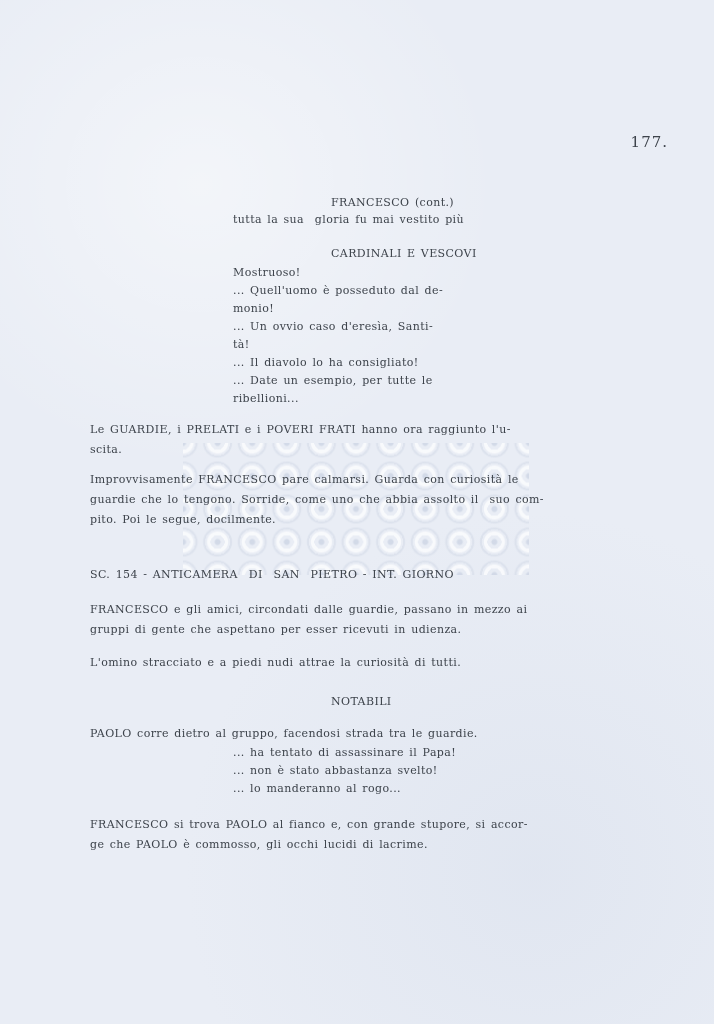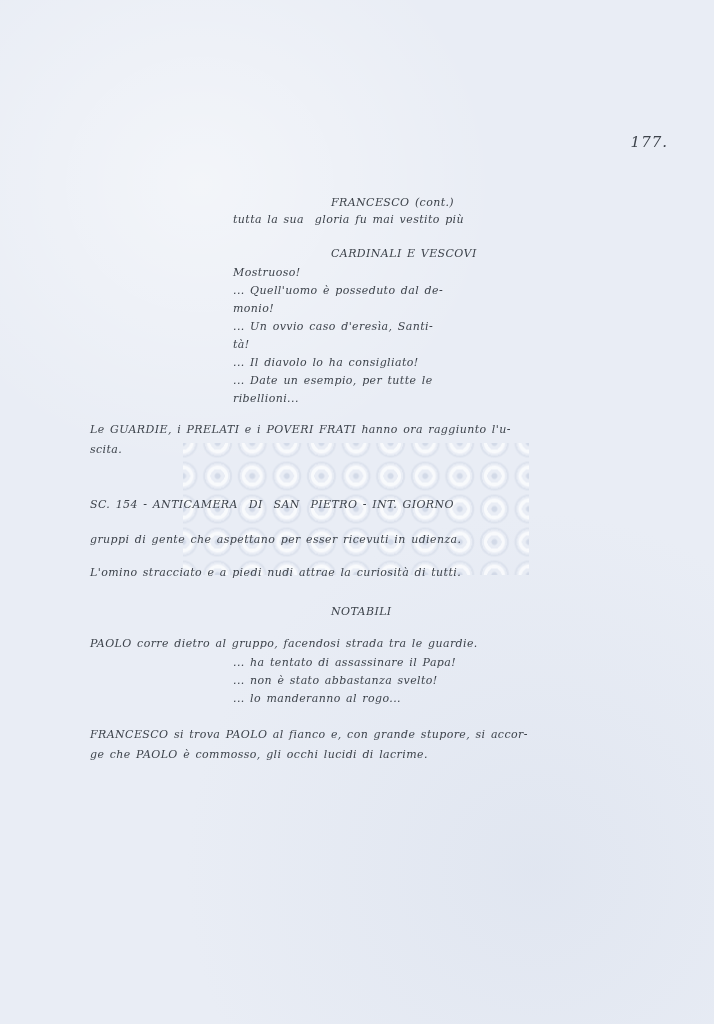--- a/index.html
+++ b/index.html
@@ -15,21 +15,21 @@
   body{
     background-color:var(--paper);
     background-image:
       radial-gradient(ellipse 60% 40% at 28% 18%, rgba(255,255,255,.45) 0%, rgba(255,255,255,0) 70%),
       radial-gradient(ellipse 70% 50% at 75% 85%, rgba(205,214,230,.30) 0%, rgba(205,214,230,0) 70%);
     font-family:"DejaVu Serif", serif;
     color:var(--ink);
   }
   .page{
     position:relative;
-    width:714px;height:1024px;font-style:italic;
+    width:714px;height:1024px;
   }
   .page-number{
     position:absolute;
     top:133px;right:46px;
     font-size:15px;
     letter-spacing:1px;
   }
   
   .watermark{
     position:absolute;
@@ -99,24 +99,30 @@
         <div class="line">... Un ovvio caso d'eresìa, Santi-</div>
         <div class="line">tà!</div>
         <div class="line">... Il diavolo lo ha consigliato!</div>
         <div class="line">... Date un esempio, per tutte le</div>
         <div class="line">ribellioni...</div>
       </div>
       <div class="block action b5">
         <div class="line">Le GUARDIE, i PRELATI e i POVERI FRATI hanno ora raggiunto l'u-</div>
         <div class="line">scita.</div>
       </div>
+      <div class="block action b6">
+        <div class="line">Improvvisamente FRANCESCO pare calmarsi. Guarda con curiosità le</div>
+        <div class="line">guardie che lo tengono. Sorride, come uno che abbia assolto il  suo com-</div>
+        <div class="line">pito. Poi le segue, docilmente.</div>
+      </div>
       <div class="block scene_heading b7">
         <div class="line">SC. 154 - ANTICAMERA  DI  SAN  PIETRO - INT. GIORNO</div>
       </div>
       <div class="block action b8">
+        <div class="line">FRANCESCO e gli amici, circondati dalle guardie, passano in mezzo ai</div>
         <div class="line">gruppi di gente che aspettano per esser ricevuti in udienza.</div>
       </div>
       <div class="block action b9">
         <div class="line">L'omino stracciato e a piedi nudi attrae la curiosità di tutti.</div>
       </div>
       <div class="block character b10">
         <div class="line">NOTABILI</div>
       </div>
       <div class="block action b12">
         <div class="line">PAOLO corre dietro al gruppo, facendosi strada tra le guardie.</div>

